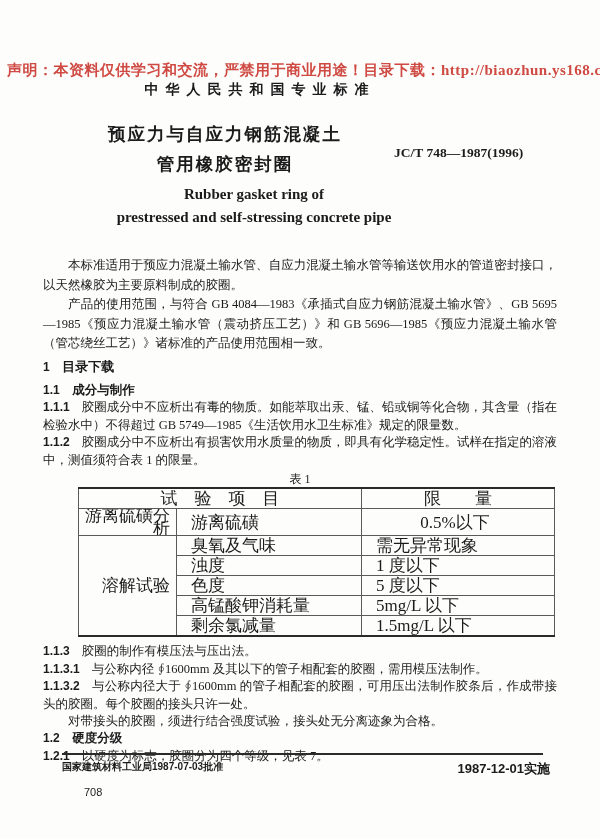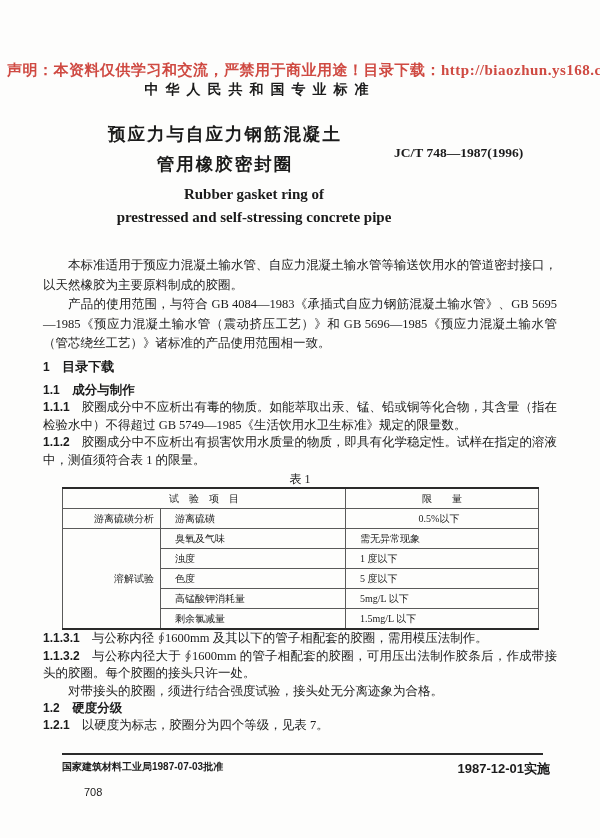--- a/index.html
+++ b/index.html
@@ -52,22 +52,22 @@
   .cnum {
     font-weight:bold; margin-right:9px; font-size:12px;
     font-family:"Liberation Sans", sans-serif;
   }
   .note-p { line-height:17px; text-indent:2em; }
   .tbl-caption {
     margin:2px 0 0 19px; width:476px; text-align:center;
     font-size:12px; line-height:16px;
   }
   table.t1 {
-    margin-left:19px; width:476px; border-collapse:collapse;
-    font-size:10px; table-layout:fixed;
+    margin-left:35px; width:476px; border-collapse:collapse;
+    font-size:17px; table-layout:fixed;
     border-top:2px solid #2a2a2a; border-bottom:2px solid #2a2a2a;
   }
   .t1 th, .t1 td {
     border:1px solid #5a5a5a; height:19px; line-height:13px;
     padding:0 6px; font-weight:normal; overflow:hidden;
   }
   .t1 th { text-align:center; }
   .t1 td.grp { text-align:right; }
   .t1 td.itm { padding-left:14px; }
   .t1 td.lim { padding-left:14px; }
@@ -176,20 +176,24 @@
           <td class="itm">高锰酸钾消耗量</td>
           <td class="lim">5mg/L 以下</td>
         </tr>
         <tr>
           <td class="itm">剩余氯减量</td>
           <td class="lim">1.5mg/L 以下</td>
         </tr>
       </tbody>
     </table>
 
+    <p class="clause clause-after">
+      <span class="cnum">1.1.3</span>
+      <span>胶圈的制作有模压法与压出法。</span>
+    </p>
 
     <p class="clause">
       <span class="cnum">1.1.3.1</span>
       <span>与公称内径 ∮1600mm 及其以下的管子相配套的胶圈，需用模压法制作。</span>
     </p>
 
     <p class="clause">
       <span class="cnum">1.1.3.2</span>
       <span>与公称内径大于 ∮1600mm 的管子相配套的胶圈，可用压出法制作胶条后，作成带接头的胶圈。每个胶圈的接头只许一处。</span>
     </p>

